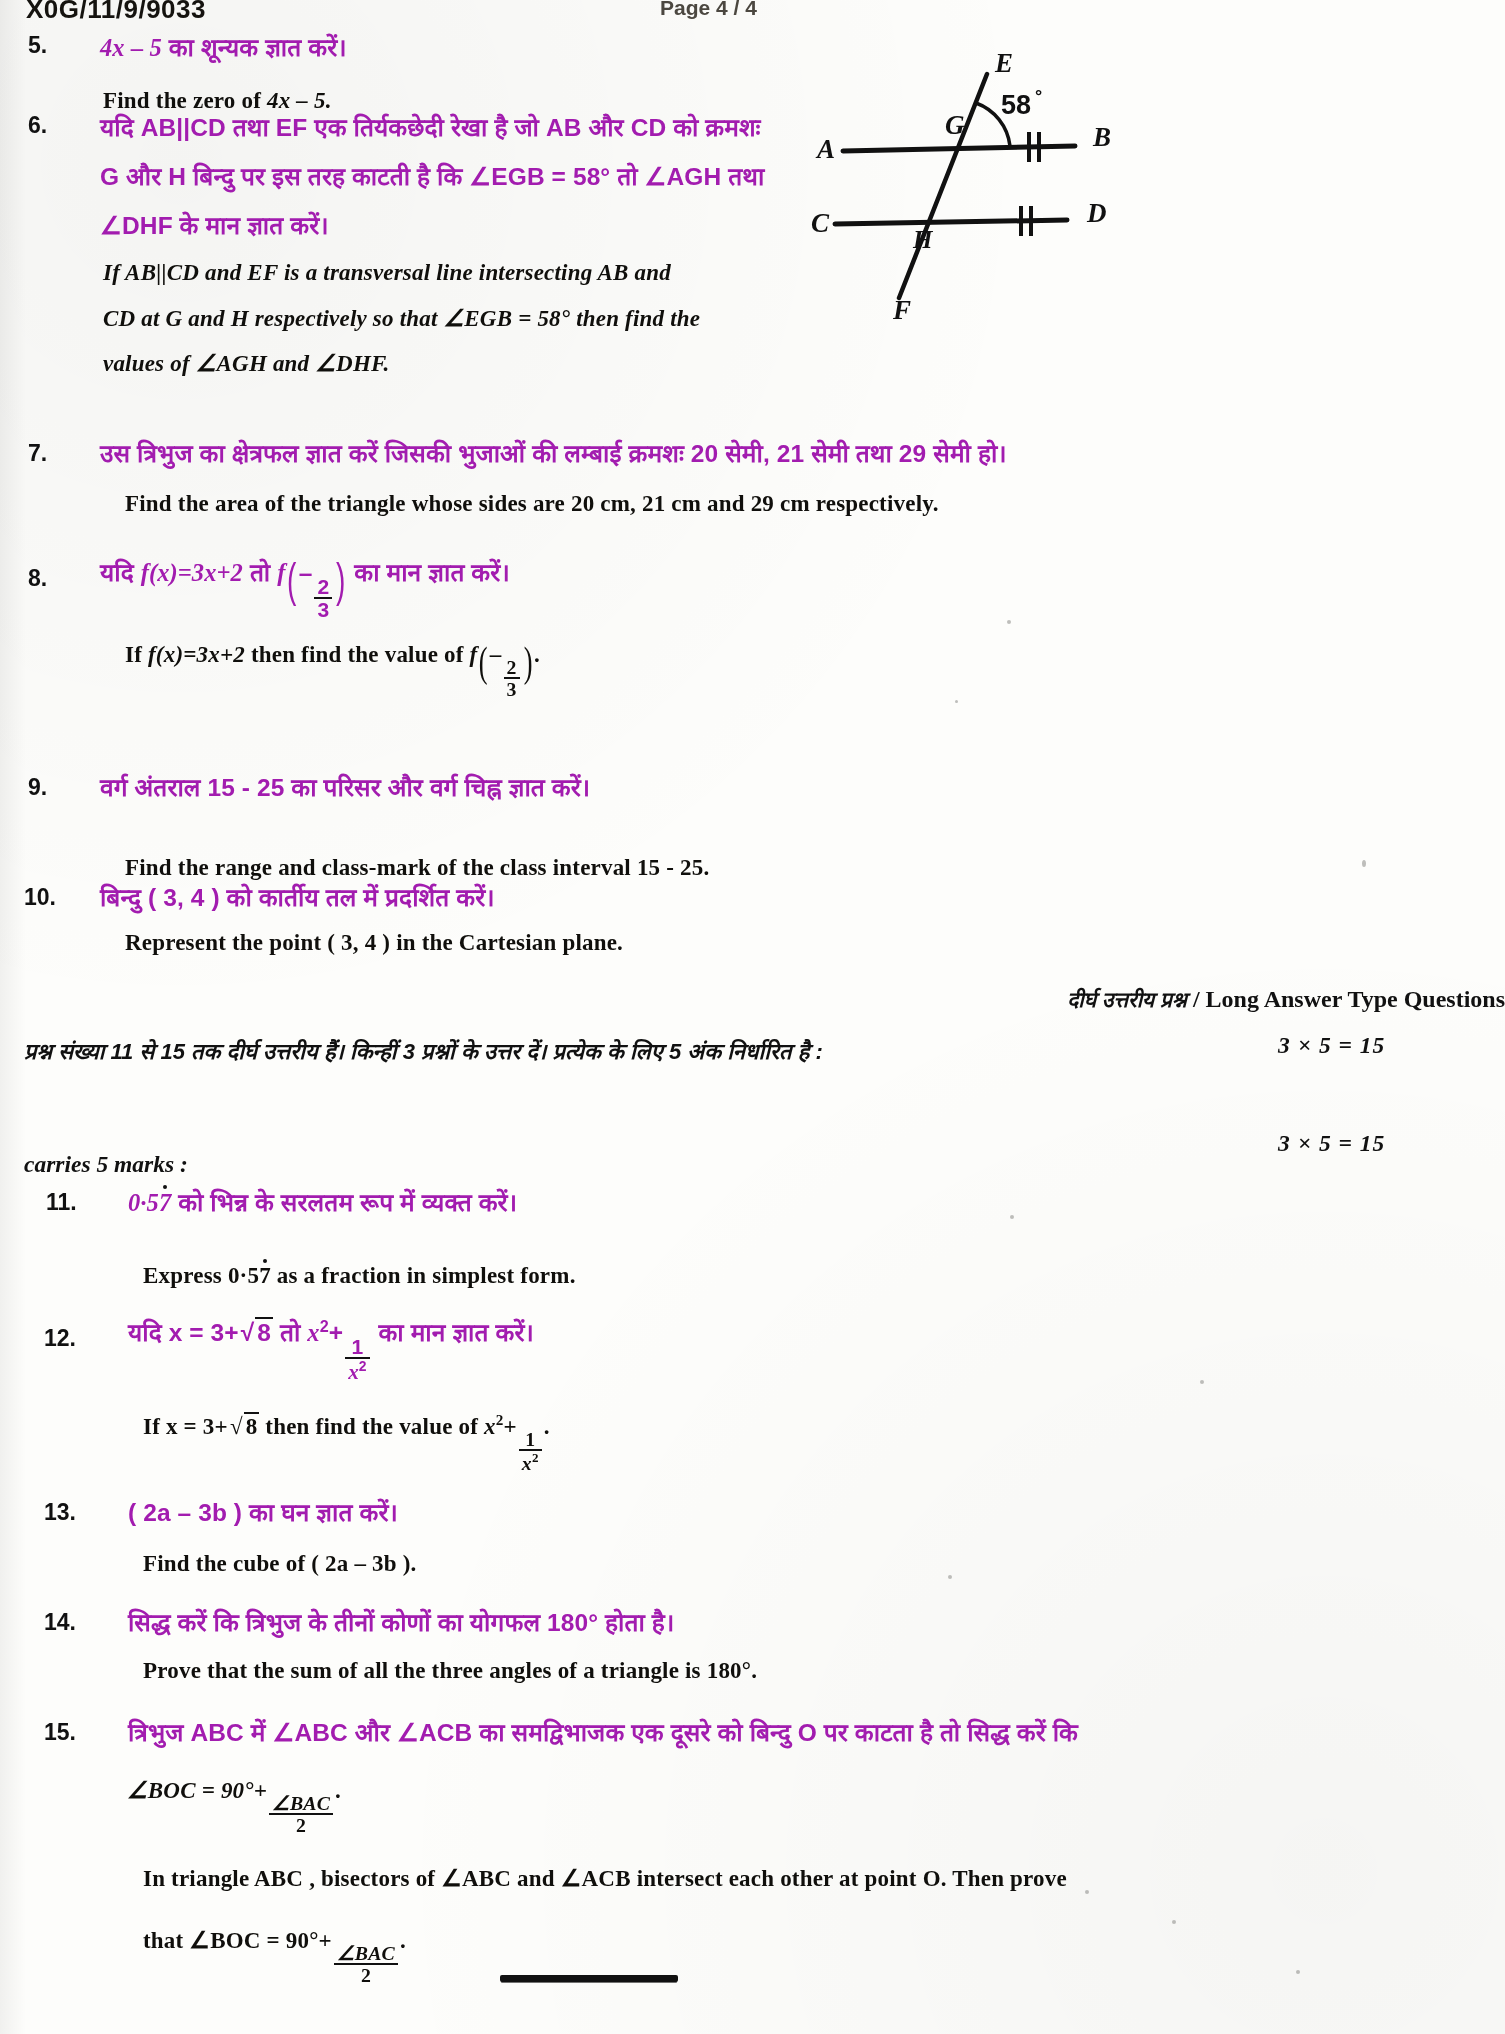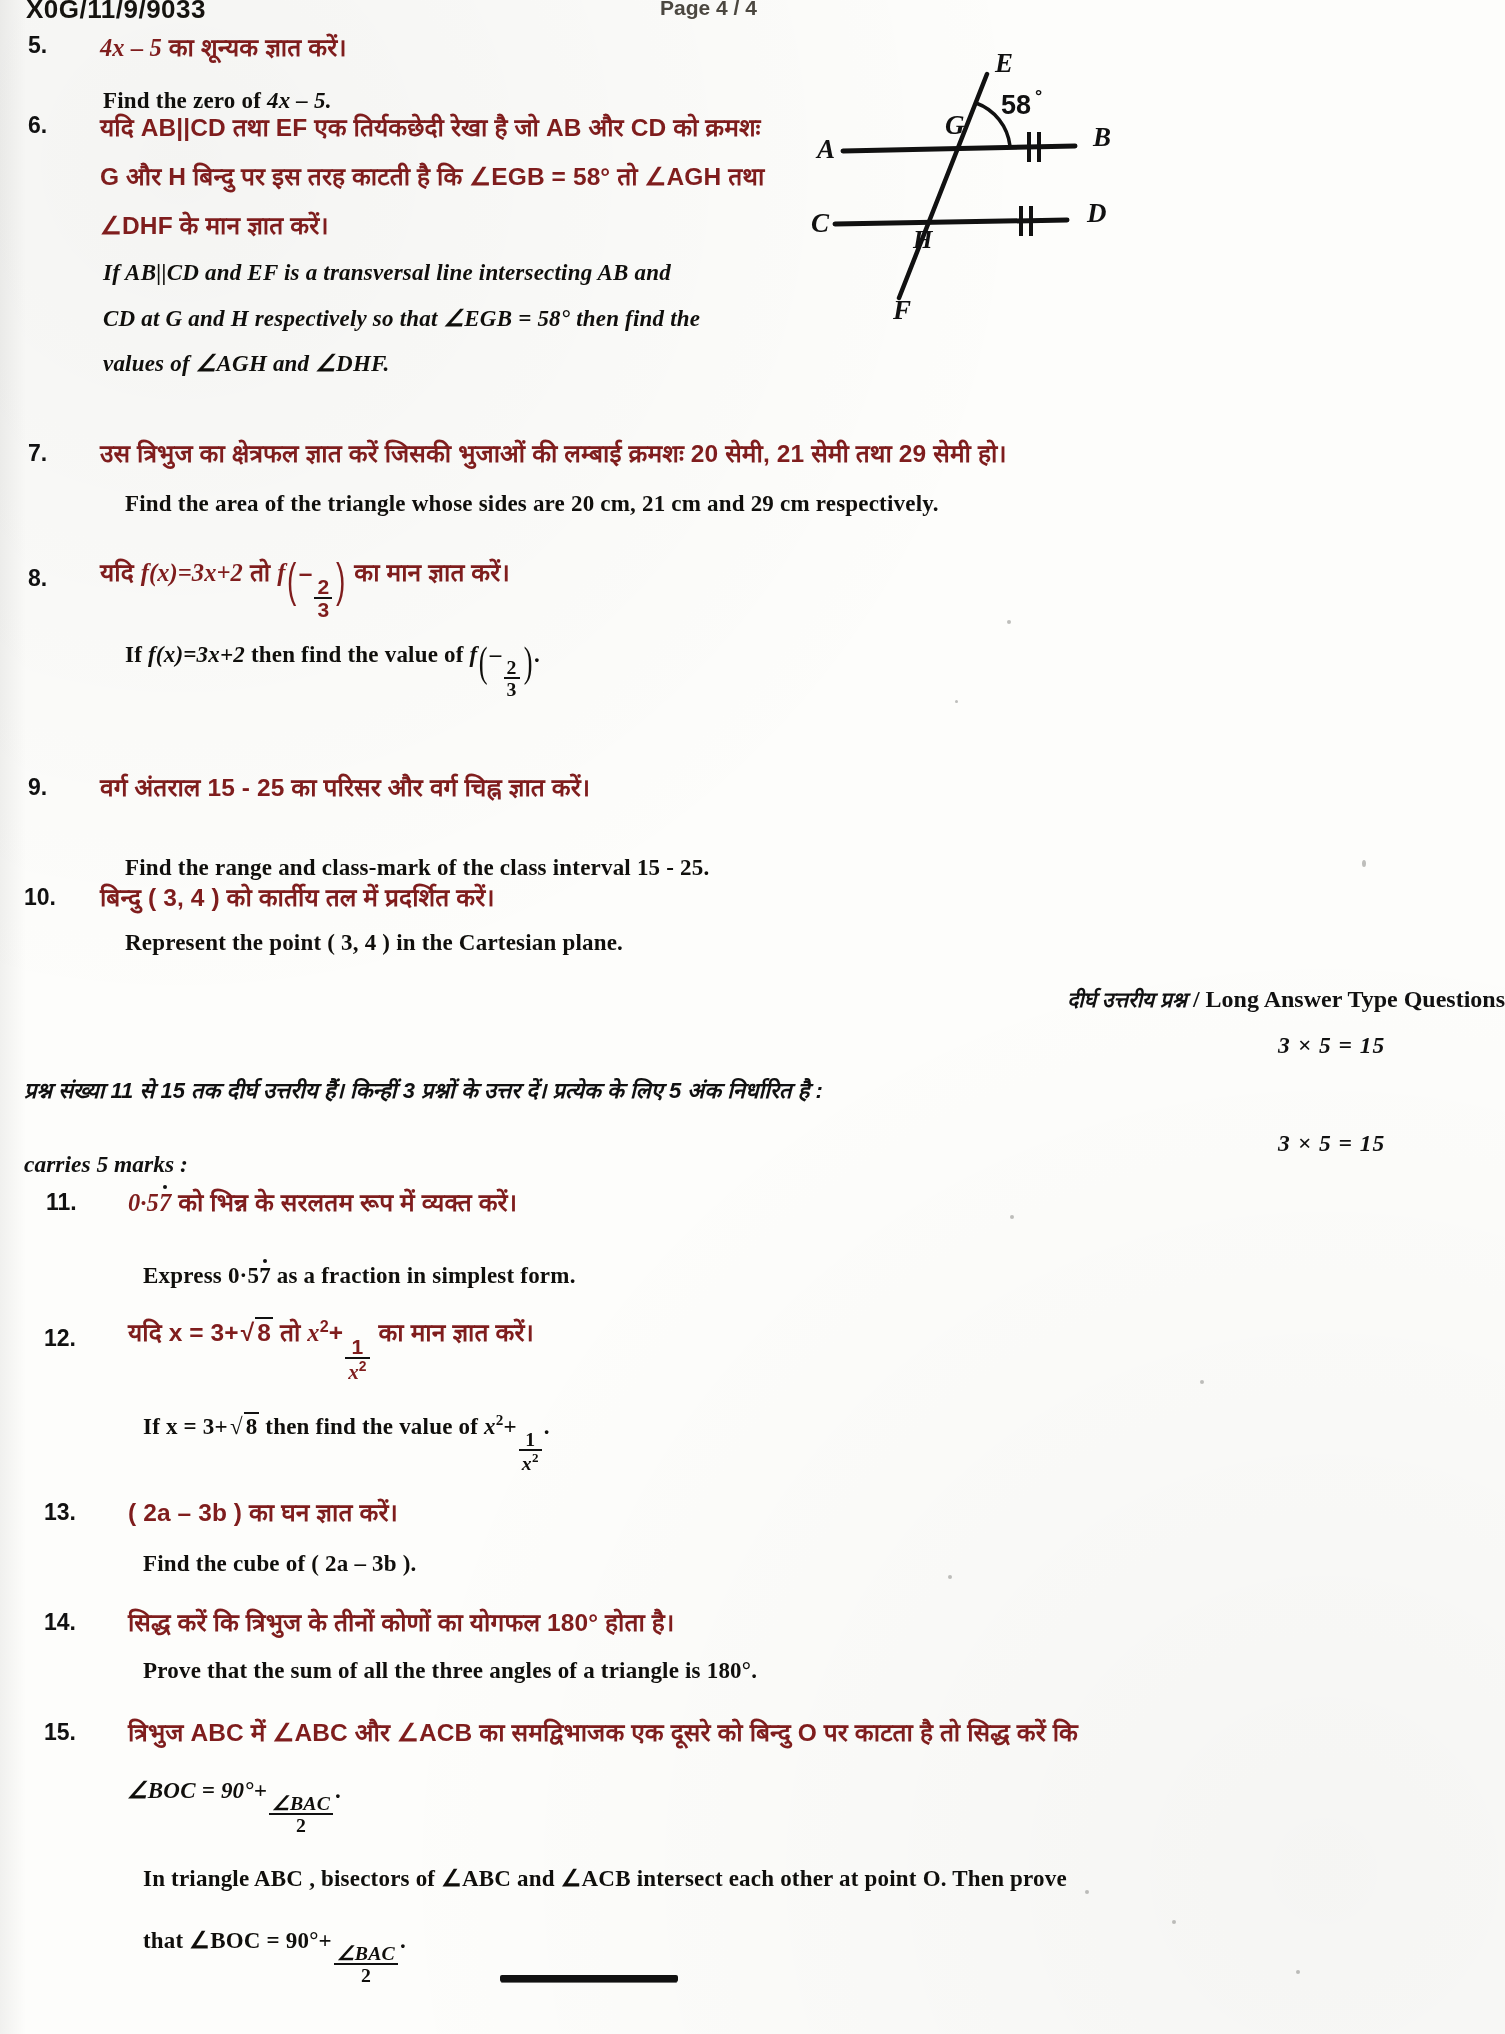--- a/index.html
+++ b/index.html
@@ -42,21 +42,21 @@
   
   .q{position:absolute;}
   .num{
     position:absolute;
     font-family:"Liberation Sans", sans-serif;
     font-weight:bold;font-size:23px;color:#111;
   }
   .hi{
     font-family:"Liberation Sans", sans-serif;
     font-weight:bold;font-size:24.5px;
-    color:#7f1d1d;letter-spacing:.1px;
+    color:#a21caf;letter-spacing:.1px;
   }
   .en{
     font-family:"Liberation Serif", serif;
     font-weight:bold;font-size:23px;
     color:#100f0c;letter-spacing:.2px;
   }
   .it{font-style:italic;}
   .sl{font-style:italic;font-family:"Liberation Serif",serif;}
 
   
@@ -222,21 +222,21 @@
   <div class="q" style="left:0;top:880px;width:100%;">
     <span class="num" style="left:24px;top:4px;">10.</span>
     <div class="hi" style="position:absolute;left:100px;top:0px;white-space:nowrap;">बिन्दु ( 3, 4 ) को कार्तीय तल में प्रदर्शित करें।</div>
     <div class="en" style="position:absolute;left:125px;top:50px;white-space:nowrap;">Represent the point ( 3, 4 ) in the Cartesian plane.</div>
   </div>
 
   <div class="sec-head" style="top:985px;">
     <span class="hpart">दीर्घ उत्तरीय प्रश्न</span><span> / </span><span>Long Answer Type Questions</span>
   </div>
 
-  <div class="instr hin" style="left:24px;top:1035px;white-space:nowrap;margin-top:39px;">प्रश्न संख्या 11 से 15 तक  दीर्घ उत्तरीय  हैं। किन्हीं 3 प्रश्नों के उत्तर दें। प्रत्येक के लिए 5 अंक निर्धारित है :</div>
+  <div class="instr hin" style="left:24px;top:1035px;white-space:nowrap;">प्रश्न संख्या 11 से 15 तक  दीर्घ उत्तरीय  हैं। किन्हीं 3 प्रश्नों के उत्तर दें। प्रत्येक के लिए 5 अंक निर्धारित है :</div>
   <div class="marks" style="left:1278px;top:1032px;">3 × 5 = 15</div>
 
   <div class="instr eng" style="left:24px;top:1135px;white-space:nowrap;margin-top:16px;">carries 5 marks :</div>
   <div class="marks" style="left:1278px;top:1130px;">3 × 5 = 15</div>
 
   <div class="q" style="left:0;top:1185px;width:100%;">
     <span class="num" style="left:46px;top:4px;">11.</span>
     <div class="hi" style="position:absolute;left:128px;top:0px;white-space:nowrap;">
       <span class="sl">0·5</span><span class="sl dotover">7</span><span> को भिन्न के सरलतम रूप में व्यक्त करें।</span>
     </div>

